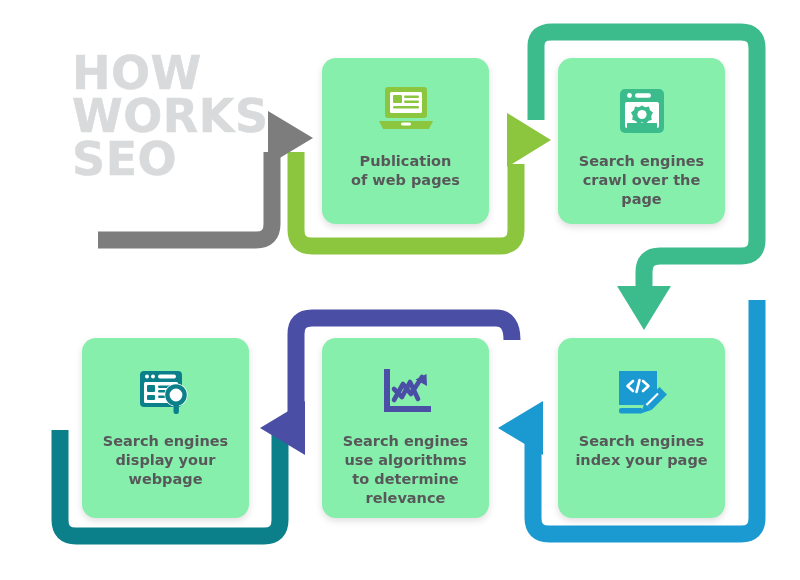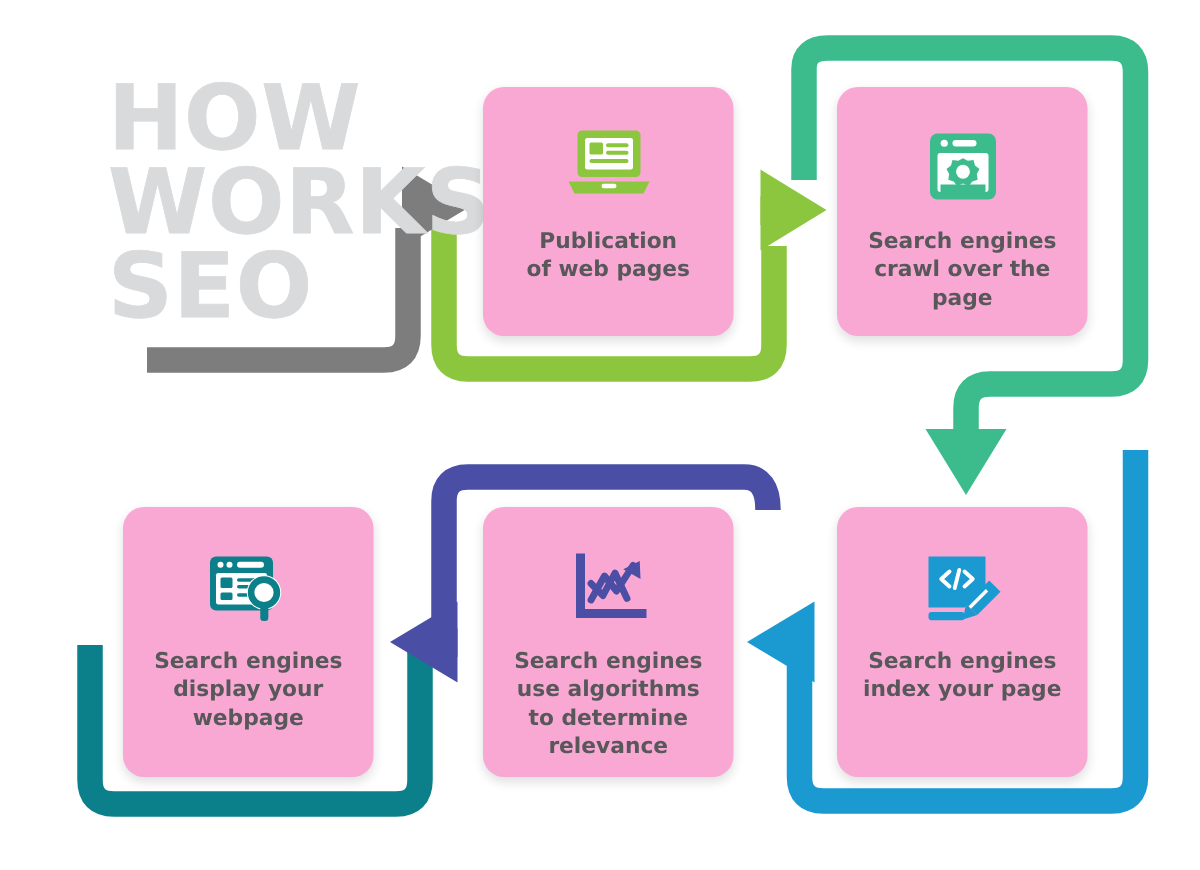--- a/index.html
+++ b/index.html
@@ -24,31 +24,31 @@
     width: 800px;
     height: 580px;
   }
   .title-block {
     position: absolute;
     left: 72px;
     top: 52px;
     width: 230px;
     color: #d9dadb;
     font-weight: bold;
-    font-size: 60px;
+    font-size: 46px;
     line-height: 0.93;
     letter-spacing: 0.5px;
     font-family: "DejaVu Sans", "Liberation Sans", sans-serif;
     -webkit-text-stroke: 0.5px #d9dadb;
   }
   .title-line { display: block; white-space: nowrap; }
 
   .card {
     position: absolute;
-    background: #f9a8d4;
+    background: #86efac;
     border-radius: 14px;
     box-shadow: 0 3px 7px rgba(0,0,0,0.13);
     display: flex;
     flex-direction: column;
     align-items: center;
     justify-content: flex-start;
     box-sizing: border-box;
     padding-top: 24px;
   }
   .card-icon {

